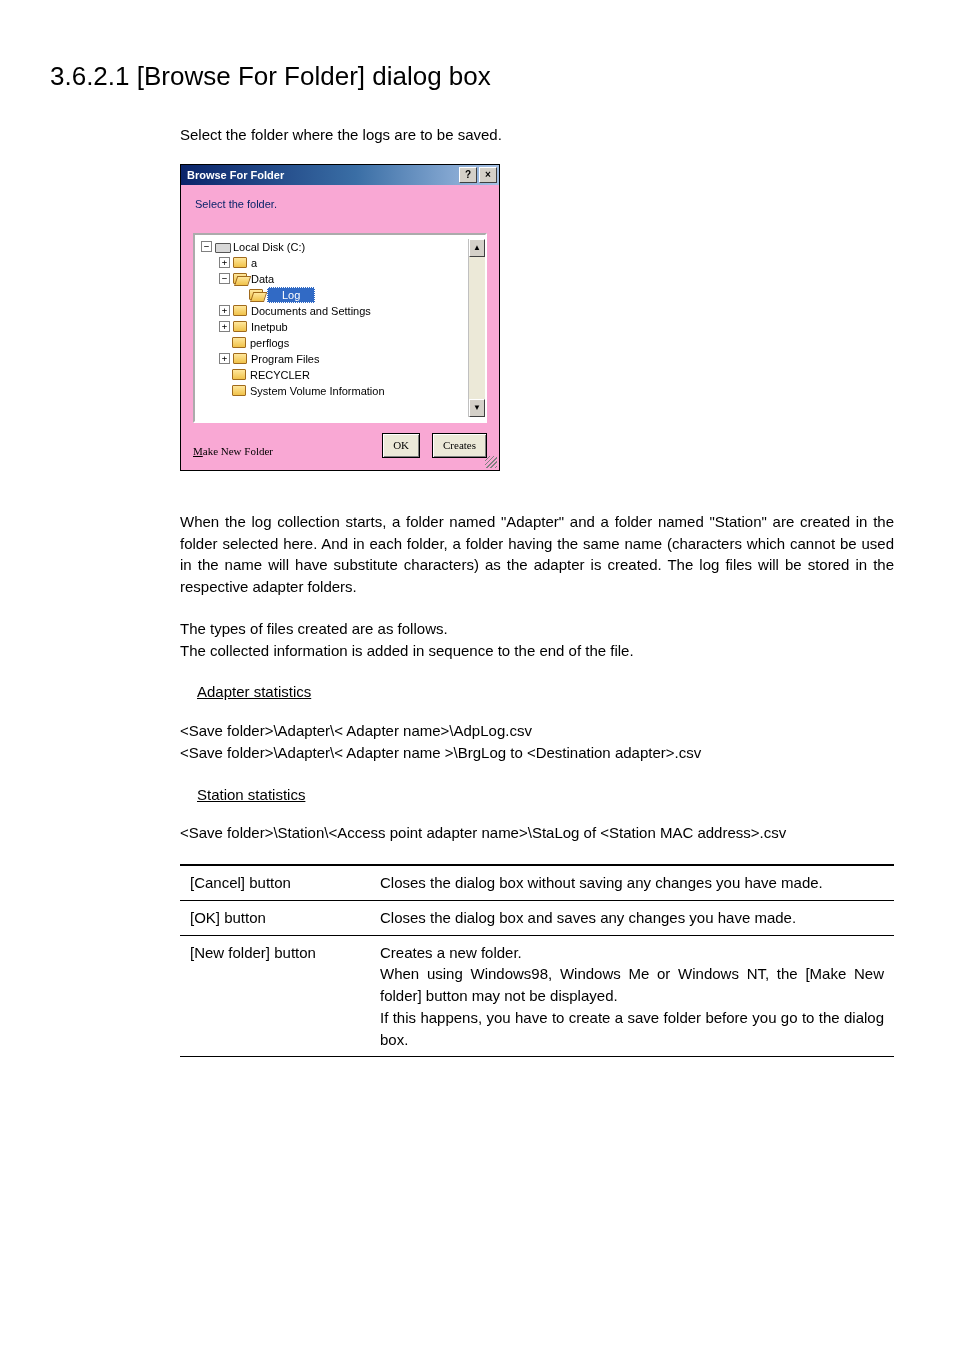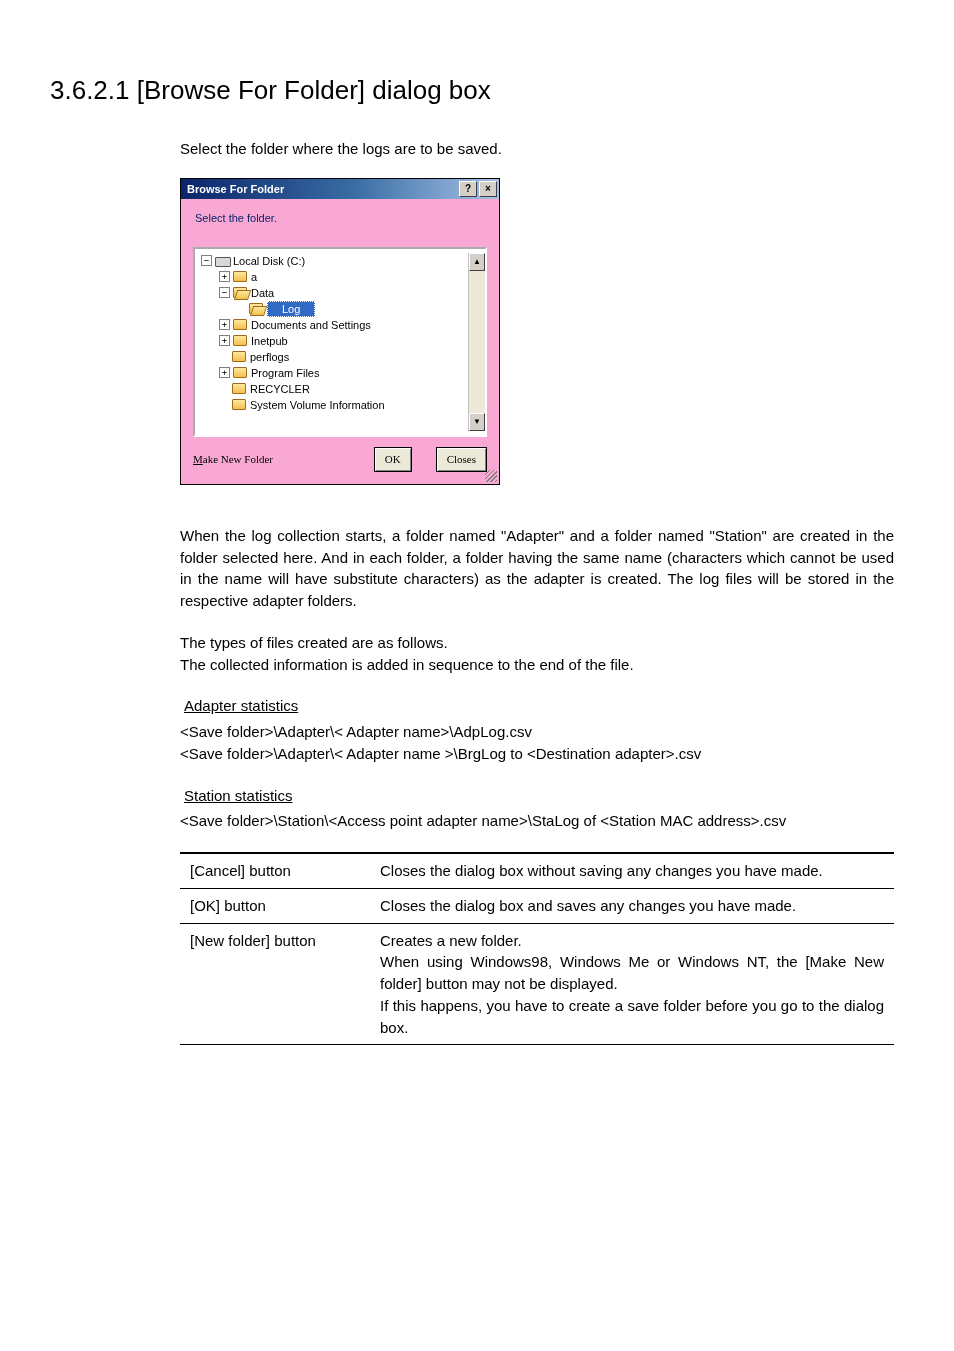--- a/index.html
+++ b/index.html
@@ -1,17 +1,17 @@
 <!DOCTYPE html>
 <html><head>
 <meta charset="utf-8">
 <style>
   html,body{margin:0;padding:0;background:#fff;font-family:Arial,Helvetica,sans-serif;color:#000}
   .page{width:954px;min-height:1351px;margin:0 auto;padding:60px 50px 40px 50px;box-sizing:border-box}
-  h1.section-title{font-size:26px;font-weight:400;margin:15px 0 32px 0}
+  h1.section-title{font-size:26px;font-weight:400;margin:1px 0 32px 0}
   .body-col{margin-left:130px;margin-right:10px;font-size:15px;line-height:1.45}
   .lead{margin:0 0 18px 0}
 
   
   .dlg{width:318px;border:1px solid #000;background:#f9a8d4;font-family:Tahoma,sans-serif;font-size:11px;line-height:14px;margin-bottom:40px;position:relative}
   .dlg-title{height:20px;background:linear-gradient(90deg,#0a246a 0%,#3a6ea5 55%,#a7c2e6 100%);color:#fff;display:flex;align-items:center;padding:0 2px 0 6px;font-weight:bold;font-size:11px}
   .dlg-title .spacer{flex:1}
   .tbtn{width:16px;height:14px;background:#d4d0c8;border:1px solid #fff;border-right-color:#404040;border-bottom-color:#404040;margin-left:2px;display:flex;align-items:center;justify-content:center;color:#000;font-family:Arial;font-size:10px;font-weight:bold}
   .dlg-body{padding:12px 12px 8px 12px}
   .dlg-msg{color:#0a246a;margin:0 0 22px 2px}
@@ -21,28 +21,28 @@
   .exp{width:9px;height:9px;border:1px solid #808080;background:#fff;margin-right:3px;display:inline-flex;align-items:center;justify-content:center;font-size:9px;line-height:1;font-family:monospace}
   .ind{display:inline-block}
   .fold{width:14px;height:11px;margin-right:4px;position:relative}
   .fold::before{content:"";position:absolute;inset:0;border:1px solid #a06a1c;border-radius:1px;background:linear-gradient(#ffe79c,#f0c24a)}
   .fold.open::after{content:"";position:absolute;left:1px;top:3px;width:12px;height:8px;border:1px solid #a06a1c;background:linear-gradient(#ffe79c,#f0c24a);transform:skewX(-18deg);transform-origin:bottom left}
   .drive{width:14px;height:11px;margin-right:4px;position:relative}
   .drive::before{content:"";position:absolute;left:0;top:2px;width:14px;height:8px;border:1px solid #555;border-radius:1px;background:#d8d8d8}
   .sel{background:#316ac5;color:#fff;border:1px dotted #fff;padding:0 14px}
   .scroll{width:16px;background:#ece9d8;border-left:1px solid #c0c0c0;display:flex;flex-direction:column;justify-content:space-between}
   .sbtn{height:16px;background:#d4d0c8;border:1px solid #fff;border-right-color:#404040;border-bottom-color:#404040;font-size:8px;display:flex;align-items:center;justify-content:center}
-  .dlg-buttons{display:flex;align-items:center;padding:10px 0 4px 0;gap:24px}
+  .dlg-buttons{display:flex;align-items:flex-end;padding:10px 0 4px 0;gap:12px}
   .winbtn{height:25px;border:1px solid #000;background:#ece9d8;font-family:Tahoma;font-size:11px;padding:0 10px;box-shadow:inset 1px 1px 0 #fff,inset -1px -1px 0 #808080}
   .link-btn{background:none;border:0;font-family:Tahoma;font-size:11px;padding:0;color:#000;text-decoration:none}
   .link-btn .ul{text-decoration:underline}
   .grip{position:absolute;right:2px;bottom:2px;width:12px;height:12px;background:repeating-linear-gradient(135deg,#808080 0 1px,transparent 1px 3px)}
 
   .para{margin:0 0 20px 0;text-align:justify}
-  .sub-head{text-decoration:underline;margin:4px}
+  .sub-head{text-decoration:underline;margin:17px}
   .mono-lines{margin:0 0 20px 0}
   .mono-lines div{white-space:nowrap}
 
   table.desc{width:100%;border-collapse:collapse;margin-top:18px;font-size:15px}
   table.desc td{border-top:1px solid #000;border-bottom:1px solid #000;padding:6px 10px;vertical-align:top}
   table.desc tr:first-child td{border-top:2px solid #000}
   table.desc tr:last-child td{border-bottom:1px solid #000}
   .col-key{width:170px}
   .justify{text-align:justify}
 </style>
@@ -126,21 +126,21 @@
           <div class="scroll">
             <div class="sbtn">▲</div>
             <div class="sbtn">▼</div>
           </div>
         </div>
 
         <div class="dlg-buttons">
           <span class="link-btn"><span class="ul">M</span><span>ake New Folder</span></span>
           <span style="flex:1"></span>
           <button class="winbtn">OK</button>
-          <button class="winbtn">Closes</button>
+          <button class="winbtn">Creates</button>
         </div>
       </div>
       <div class="grip"></div>
     </div>
 
     <p class="para">When the log collection starts, a folder named "Adapter" and a folder named "Station" are created in the folder selected here. And in each folder, a folder having the same name (characters which cannot be used in the name will have substitute characters) as the adapter is created. The log files will be stored in the respective adapter folders.</p>
 
     <div class="para">
       <div>The types of files created are as follows.</div>
       <div>The collected information is added in sequence to the end of the file.</div>

